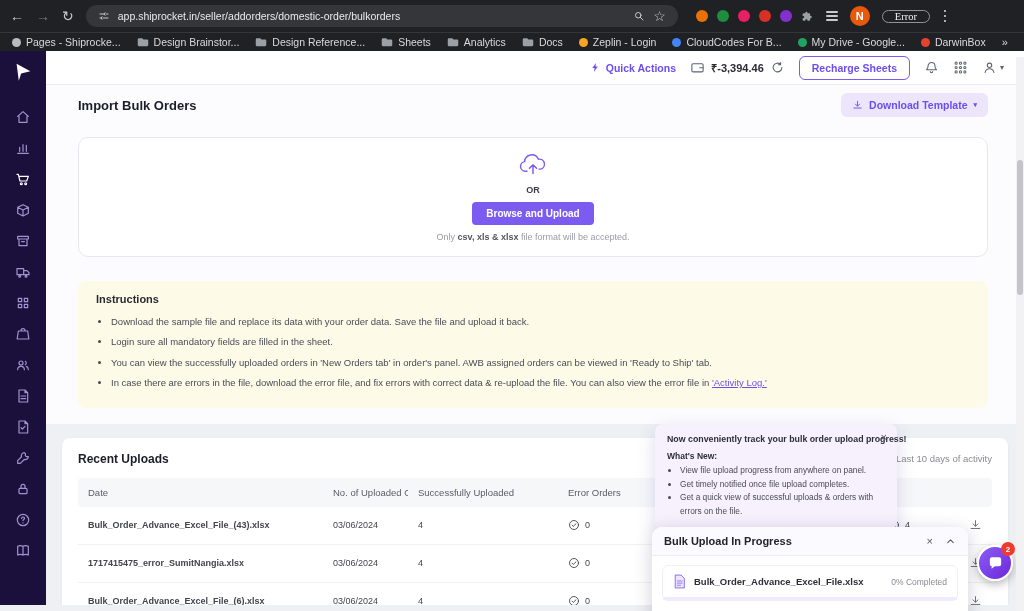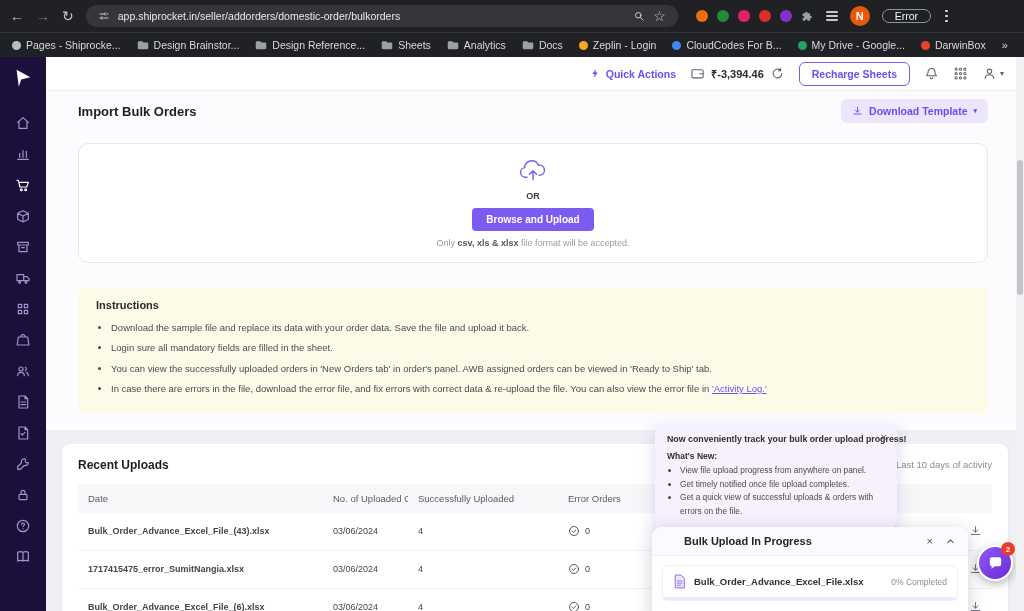--- a/index.html
+++ b/index.html
@@ -11,25 +11,25 @@
   .tb-icon { color:#c7c9cc; font-size:14px; line-height:1; cursor:pointer; }
   .tb-icon.dim { color:#7a7d82; }
   .url-pill { display:flex; align-items:center; gap:8px; width:592px; height:22px; background:#35363a; border-radius:12px; padding:0 12px; }
   .url-text { color:#e8eaed; font-size:10.5px; flex:1; white-space:nowrap; overflow:hidden; }
   .pill-ico { flex:0 0 auto; display:flex; }
   .ext-dot { width:12px; height:12px; border-radius:50%; flex:0 0 auto; }
   .ext-cluster { display:flex; align-items:center; gap:9px; margin-left:6px; }
   .bars { display:flex; flex-direction:column; gap:2.5px; }
   .bars i { display:block; width:12px; height:1.8px; background:#c7c9cc; border-radius:1px; }
   .avatar { width:20px; height:20px; border-radius:50%; background:#e8590c; color:#fff; font-size:11px; font-weight:bold; display:flex; align-items:center; justify-content:center; }
-  .error-pill { border:1px solid #8f9399; color:#f1f3f4; border-radius:14px; padding:0 12px; font-size:10.5px; }
+  .error-pill { border:1px solid #8f9399; color:#f1f3f4; border-radius:14px; padding:0 12px; font-size:10.5px;font-family:Liberation Serif, serif; }
   .kebab { display:flex; flex-direction:column; align-items:center; cursor:pointer; padding:0 2px; }
   .kebab i { width:2.6px; height:2.6px; background:#dadce0; border-radius:50%; display:block; margin:1.3px 0; }
 
-  .bookmarks { height:25px; background:#202124; border-top:1px solid #35363a; display:flex; align-items:center; padding:0 12px; gap:16px; }
+  .bookmarks { height:19px; background:#202124; border-top:1px solid #35363a; display:flex; align-items:center; padding:0 12px; gap:16px; }
   .bm { display:flex; align-items:center; gap:5px; color:#d8dadd; font-size:10.5px; white-space:nowrap; cursor:pointer; }
   .bm-dot { width:9px; height:9px; border-radius:50%; }
   .bm-chevron { color:#d8dadd; font-size:11px; cursor:pointer; }
   .bm-right { margin-left:auto; display:flex; align-items:center; gap:5px; color:#d8dadd; font-size:10.5px; border-left:1px solid #3c3d41; padding-left:12px; cursor:pointer; }
 
   
   .app { display:flex; height:554px; }
   .sidebar { width:46px; background:#1b0f3b; display:flex; flex-direction:column; align-items:center; padding-top:10px; flex:0 0 auto; }
   .logo { margin-bottom:14px; }
   .side-ic { margin:7.5px 0; color:#a093cf; display:flex; cursor:pointer; }
@@ -85,21 +85,21 @@
   
   .whats-new { position:absolute; left:655px; top:424px; width:242px; background:#f6f1fd; border-radius:8px; box-shadow:0 6px 18px rgba(80,60,160,.20); padding:10px 12px 11px; z-index:20; }
   .wn-title { font-size:8.8px; font-weight:bold; color:#2e2e38; white-space:nowrap; padding-right:12px; }
   .wn-close { position:absolute; top:8px; right:10px; font-size:11px; color:#55555e; cursor:pointer; line-height:1; }
   .wn-sub { font-size:8.5px; font-weight:bold; color:#2e2e38; margin-top:7px; }
   .whats-new ul { list-style:disc; margin:3px 0 0 13px; }
   .whats-new li { font-size:8.3px; color:#4a4a55; line-height:1.65; }
 
   .bulk-panel { position:absolute; left:652px; top:527px; width:316px; background:#fff; border-radius:10px 10px 6px 6px; box-shadow:0 4px 18px rgba(40,30,80,.22); z-index:21; overflow:hidden; }
   .bp-head { display:flex; align-items:center; padding:8px 12px; border-bottom:1px solid #ececf2; background:#fbfafe; }
-  .bp-title { font-size:11px; font-weight:bold; color:#23232d; flex:1;margin-left:20px; }
+  .bp-title { font-size:11px; font-weight:bold; color:#23232d; flex:1; }
   .bp-ic { color:#55555e; font-size:11px; margin-left:12px; cursor:pointer; line-height:1; display:flex; }
   .bp-body { padding:9px 10px 26px; }
   .file-row { border:1px solid #f0ecfb; border-radius:6px; padding:8px 10px 0; }
   .file-row-inner { display:flex; align-items:center; gap:8px; padding-bottom:8px; }
   .file-name { font-size:9.5px; font-weight:bold; color:#2e2e38; }
   .file-status { margin-left:auto; font-size:8.5px; color:#8a8a93; }
   .progress-track { height:3px; background:#efeafd; border-radius:2px 2px 0 0; margin:0 -10px; }
 
   .chat-widget { position:absolute; left:977px; top:545px; width:36px; height:36px; border-radius:50%; background:linear-gradient(135deg,#8b5cf6,#6d28d9); border:2px solid #fff; box-shadow:0 3px 10px rgba(0,0,0,.3); display:flex; align-items:center; justify-content:center; z-index:30; cursor:pointer; }
   .chat-badge { position:absolute; top:-5px; right:-4px; min-width:14px; height:14px; border-radius:7px; background:#ef3b2d; color:#fff; font-size:8px; font-weight:bold; display:flex; align-items:center; justify-content:center; padding:0 3px; }

